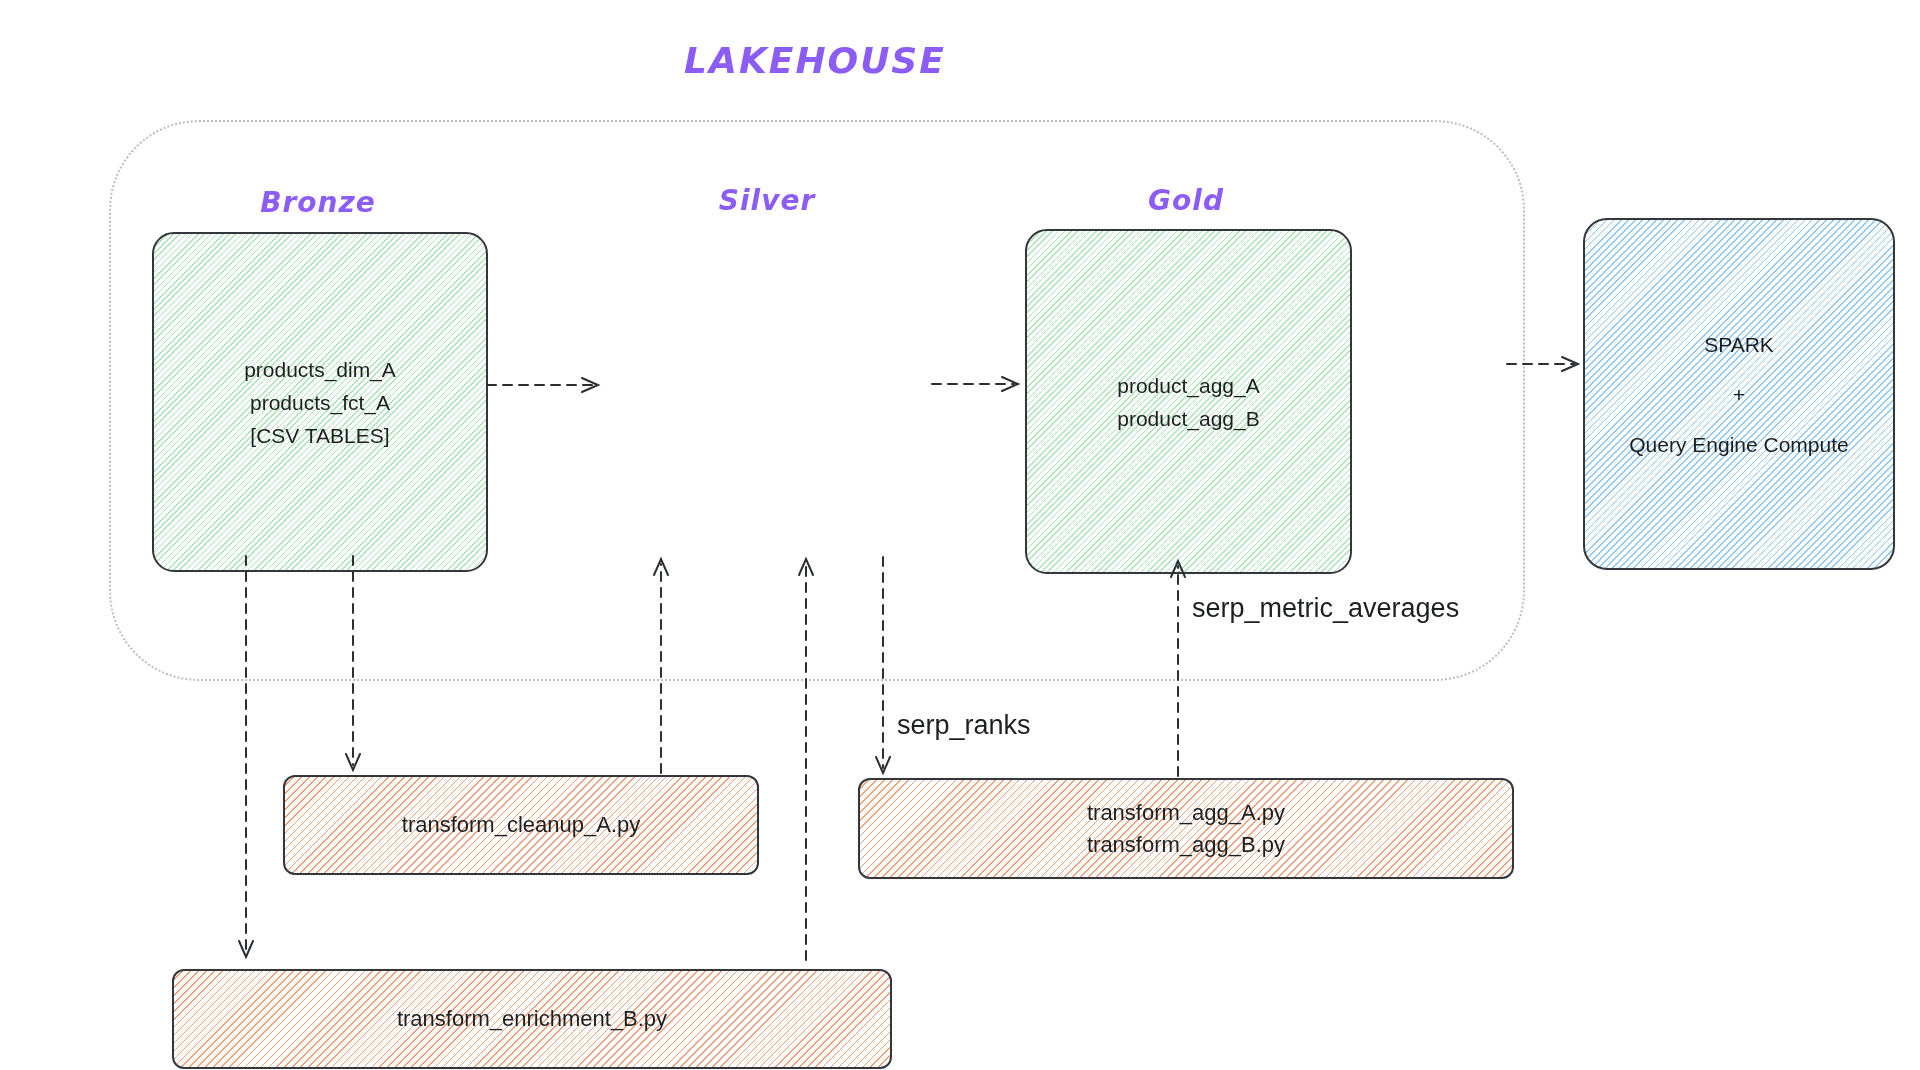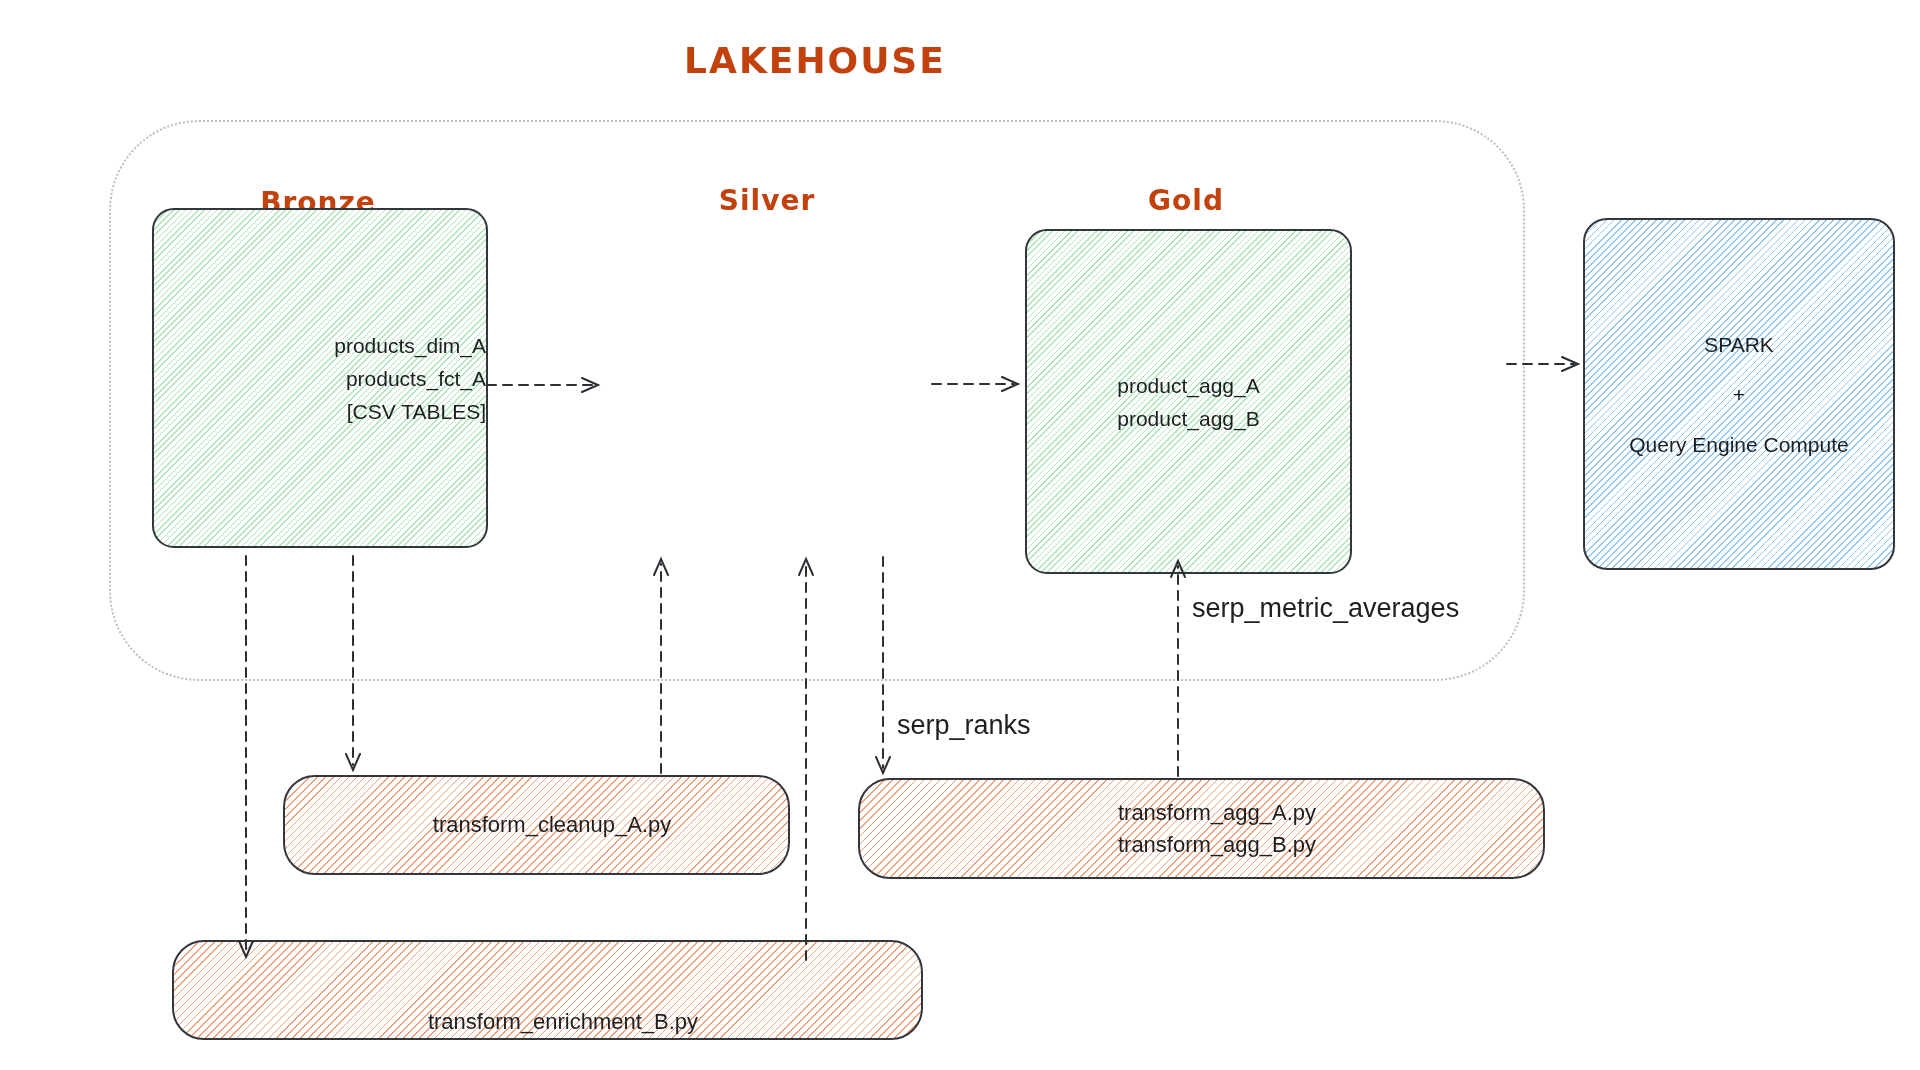--- a/index.html
+++ b/index.html
@@ -2,21 +2,21 @@
 <html style="--green-hatch: #aee6ba; --orange-hatch: #efa07a; --blue-hatch: #90c7f3; --arrow: #2b2f33; --node-border: #33373c; --container-border: #b9bec5; --text: #1d1f21;"><head>
 <meta charset="utf-8">
 <style>
   html,body{margin:0;padding:0;background:#ffffff;}
   .stage{
     position:relative;width:1920px;height:1070px;background:#ffffff;overflow:hidden;
     font-family:"Liberation Sans",sans-serif;color:#1d1f21;
   }
   .hand{
     font-family:"DejaVu Sans",sans-serif;
-    font-weight:700;color:#c2410c;
+    font-style:italic;font-weight:700;color:#8b5cf6;
   }
   .title{
     position:absolute;left:615px;top:40px;width:400px;height:52px;
     font-size:36px;letter-spacing:2px;text-align:center;
   }
   .layer-label{
     position:absolute;width:220px;height:36px;text-align:center;
     font-size:28px;letter-spacing:1px;margin-top:26px;
   }
   .container-box{
@@ -38,23 +38,23 @@
     background-image:repeating-linear-gradient(135deg,
       var(--blue-hatch,#90c7f3) 0px, var(--blue-hatch,#90c7f3) 1.2px,
       transparent 1.2px, transparent 5px);
   }
   .hatch-orange{
     background-image:repeating-linear-gradient(135deg,
       var(--orange-hatch,#efa07a) 0px, var(--orange-hatch,#efa07a) 1.1px,
       transparent 1.1px, transparent 5.6px);
   }
   .script-box{
-    position:absolute;border:2px solid #33373c;border-radius:32px;
+    position:absolute;border:2px solid #33373c;border-radius:12px;
     display:flex;flex-direction:column;align-items:center;justify-content:center;
-    text-align:center;font-size:22px;line-height:32px;background-color:#ffffff;padding-left:31px;
+    text-align:center;font-size:22px;line-height:32px;background-color:#ffffff;
   }
   .edge-label{
     position:absolute;font-size:27px;color:#1d1f21;white-space:nowrap;
   }
   .arrows{position:absolute;left:0;top:0;pointer-events:none;}
   .arrows path, .arrows line{
     stroke:var(--arrow,#2b2f33);stroke-width:2;fill:none;stroke-linecap:round;
   }
   .dash{stroke-dasharray:9 7;}
 </style>
@@ -64,21 +64,21 @@
 <div class="stage">
 
   <div class="title hand">LAKEHOUSE</div>
 
   <div class="container-box"></div>
 
   <div class="layer-label hand" style="left:208px;top:160px;">Bronze</div>
   <div class="layer-label hand" style="left:657px;top:158px;">Silver</div>
   <div class="layer-label hand" style="left:1076px;top:158px;">Gold</div>
 
-  <div class="node hatch-green" style="left:152px;top:208px;width:332px;height:336px;align-items:flex-end;">
+  <div class="node hatch-green" style="left:152px;top:232px;width:332px;height:336px;">
     <span>products_dim_A</span>
     <span>products_fct_A</span>
     <span>[CSV TABLES]</span>
   </div>
 
 
   <div class="node hatch-green" style="left:1025px;top:229px;width:323px;height:341px;">
     <span>product_agg_A</span>
     <span>product_agg_B</span>
   </div>
@@ -91,21 +91,21 @@
 
   <div class="script-box hatch-orange" style="left:283px;top:775px;width:472px;height:96px;">
     <span>transform_cleanup_A.py</span>
   </div>
 
   <div class="script-box hatch-orange" style="left:858px;top:778px;width:652px;height:97px;">
     <span>transform_agg_A.py</span>
     <span>transform_agg_B.py</span>
   </div>
 
-  <div class="script-box hatch-orange" style="left:172px;top:940px;width:716px;height:96px;justify-content:flex-end;">
+  <div class="script-box hatch-orange" style="left:172px;top:969px;width:716px;height:96px;">
     <span>transform_enrichment_B.py</span>
   </div>
 
   <div class="edge-label" style="left:897px;top:710px;">serp_ranks</div>
   <div class="edge-label" style="left:1192px;top:593px;">serp_metric_averages</div>
 
   <svg class="arrows" width="1920" height="1070" viewBox="0 0 1920 1070">
 
     <g>
       <line class="dash" x1="487" y1="385" x2="594" y2="385"></line>

